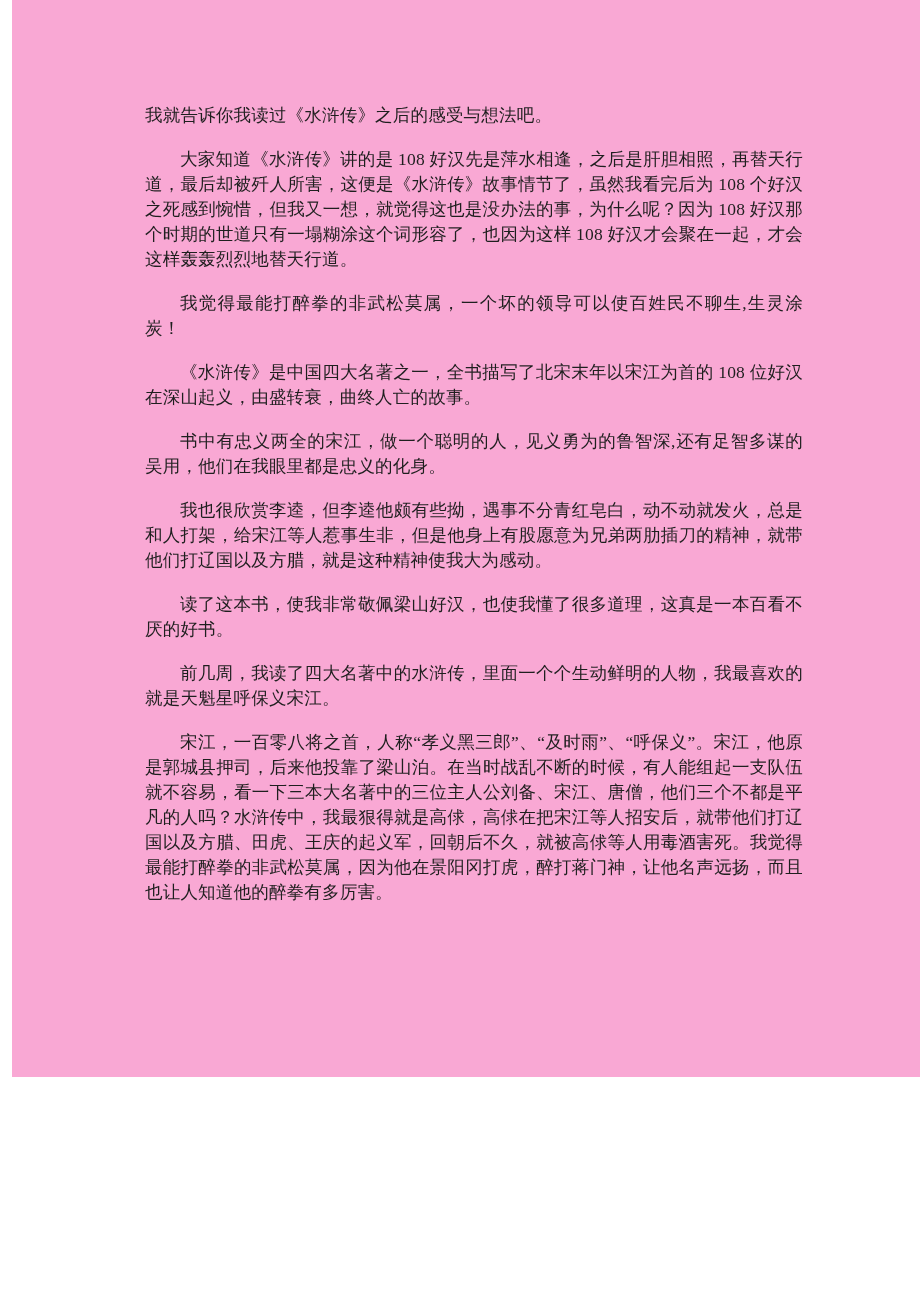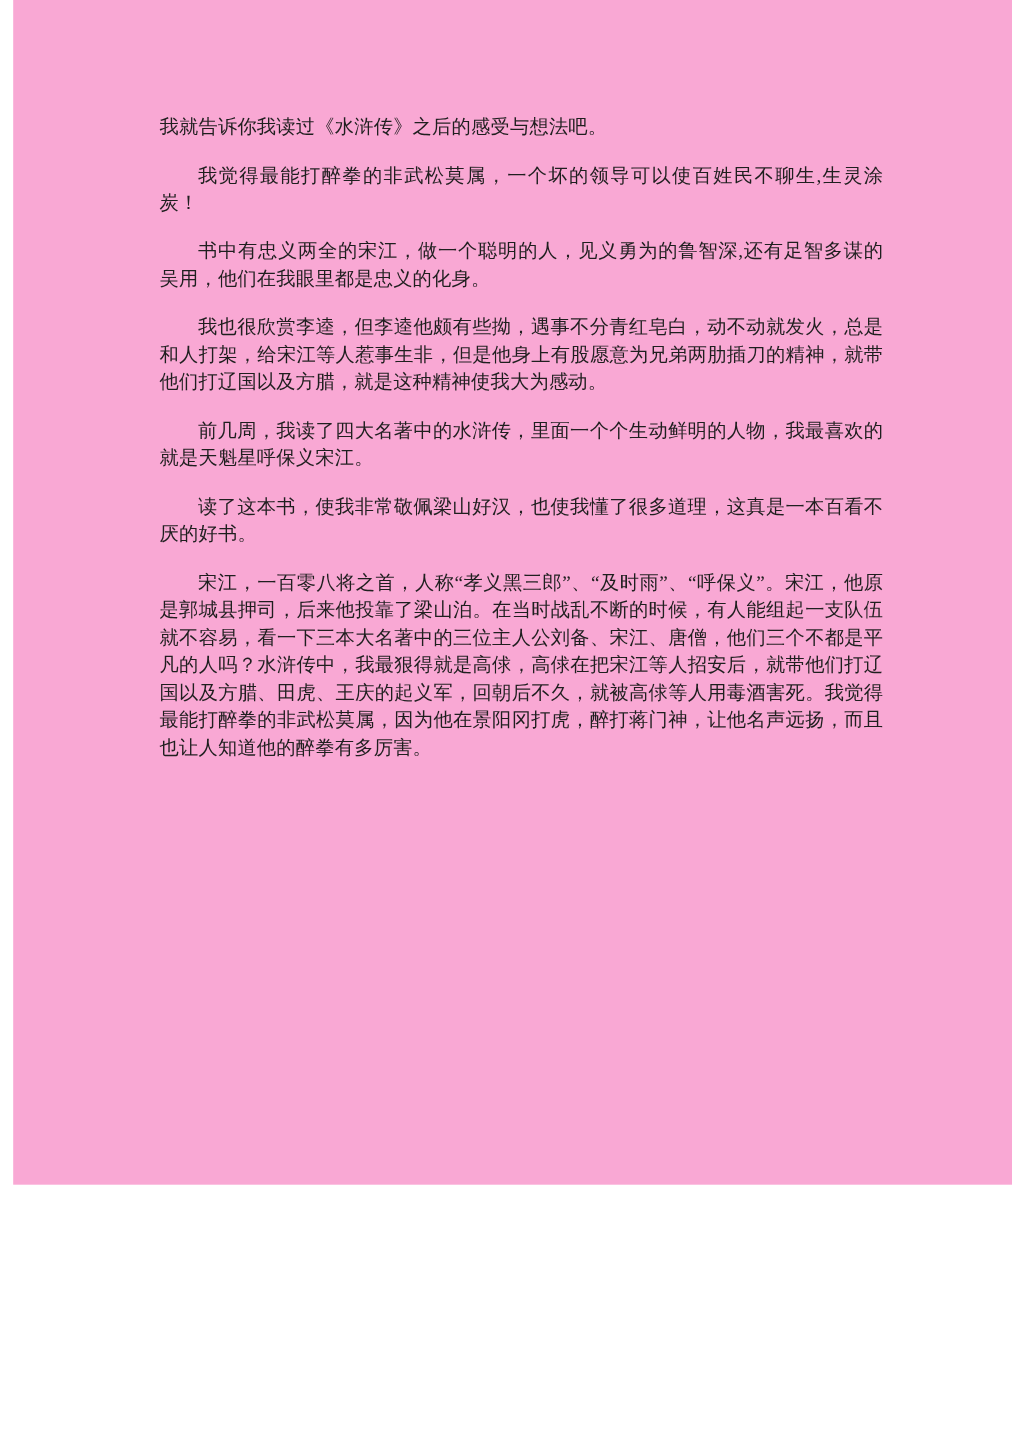--- a/index.html
+++ b/index.html
@@ -41,20 +41,22 @@
   .para.no-indent {
     text-indent: 0;
   }
 </style>
 </head>
 <body>
 
 <div class="page">
   <div class="content">
     <p class="para no-indent">我就告诉你我读过《水浒传》之后的感受与想法吧。</p>
+    <p class="para">大家知道《水浒传》讲的是 108 好汉先是萍水相逢，之后是肝胆相照，再替天行道，最后却被歼人所害，这便是《水浒传》故事情节了，虽然我看完后为 108 个好汉之死感到惋惜，但我又一想，就觉得这也是没办法的事，为什么呢？因为 108 好汉那个时期的世道只有一塌糊涂这个词形容了，也因为这样 108 好汉才会聚在一起，才会这样轰轰烈烈地替天行道。</p>
     <p class="para">我觉得最能打醉拳的非武松莫属，一个坏的领导可以使百姓民不聊生,生灵涂炭！</p>
+    <p class="para">《水浒传》是中国四大名著之一，全书描写了北宋末年以宋江为首的 108 位好汉在深山起义，由盛转衰，曲终人亡的故事。</p>
     <p class="para">书中有忠义两全的宋江，做一个聪明的人，见义勇为的鲁智深,还有足智多谋的吴用，他们在我眼里都是忠义的化身。</p>
     <p class="para">我也很欣赏李逵，但李逵他颇有些拗，遇事不分青红皂白，动不动就发火，总是和人打架，给宋江等人惹事生非，但是他身上有股愿意为兄弟两肋插刀的精神，就带他们打辽国以及方腊，就是这种精神使我大为感动。</p>
+    <p class="para">读了这本书，使我非常敬佩梁山好汉，也使我懂了很多道理，这真是一本百看不厌的好书。</p>
     <p class="para">前几周，我读了四大名著中的水浒传，里面一个个生动鲜明的人物，我最喜欢的就是天魁星呼保义宋江。</p>
-    <p class="para">读了这本书，使我非常敬佩梁山好汉，也使我懂了很多道理，这真是一本百看不厌的好书。</p>
     <p class="para">宋江，一百零八将之首，人称“孝义黑三郎”、“及时雨”、“呼保义”。宋江，他原是郭城县押司，后来他投靠了梁山泊。在当时战乱不断的时候，有人能组起一支队伍就不容易，看一下三本大名著中的三位主人公刘备、宋江、唐僧，他们三个不都是平凡的人吗？水浒传中，我最狠得就是高俅，高俅在把宋江等人招安后，就带他们打辽国以及方腊、田虎、王庆的起义军，回朝后不久，就被高俅等人用毒酒害死。我觉得最能打醉拳的非武松莫属，因为他在景阳冈打虎，醉打蒋门神，让他名声远扬，而且也让人知道他的醉拳有多厉害。</p>
   </div>
 </div>
 
 </body></html>

